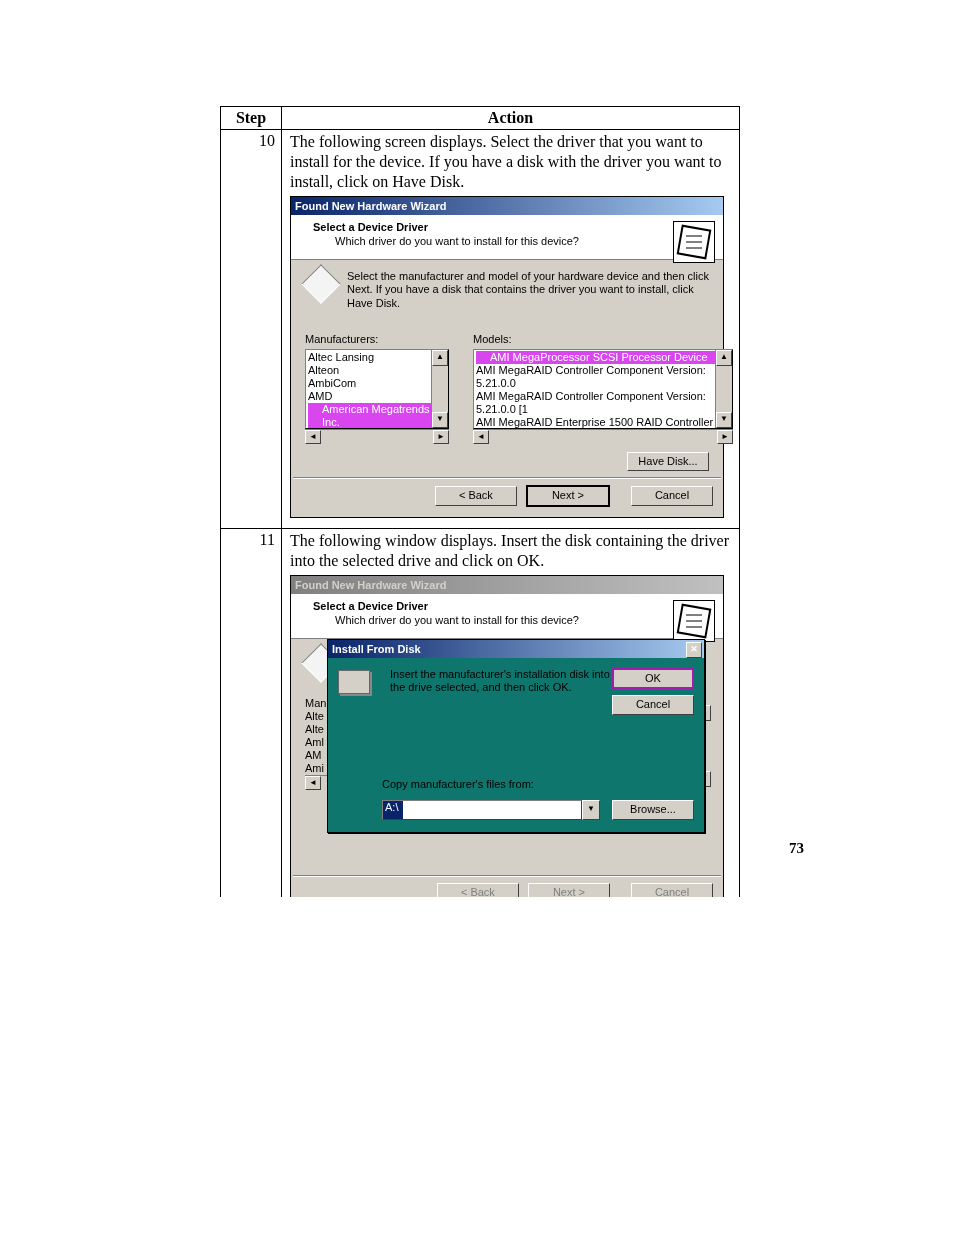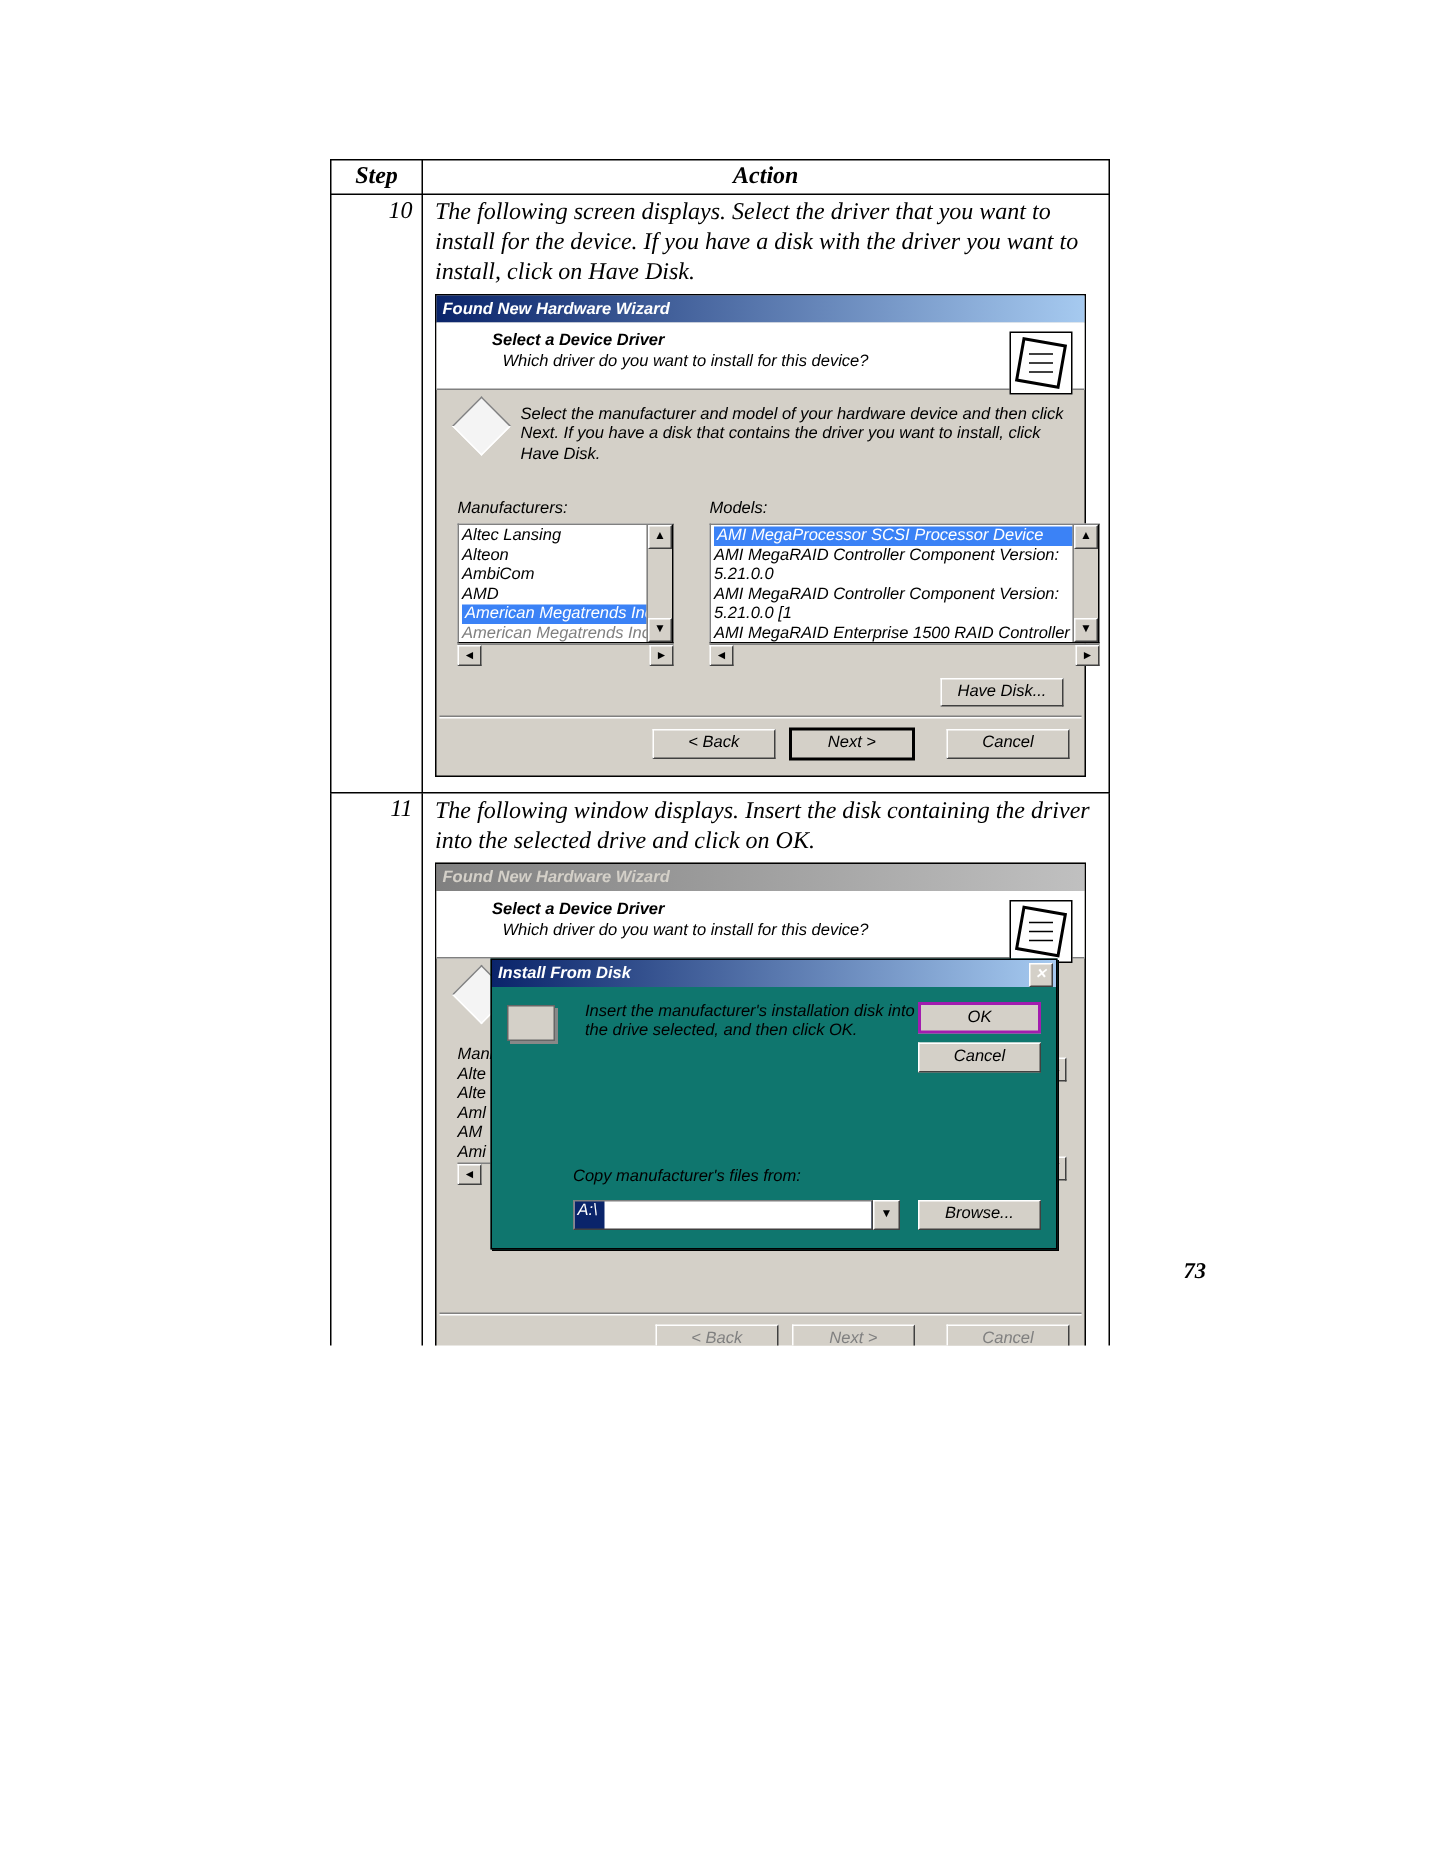--- a/index.html
+++ b/index.html
@@ -8,21 +8,20 @@
     background: #fff;
     font-family: "Times New Roman", Times, serif;
     color: #000;
     width: 954px;
   }
   .page {
     position: relative;
     width: 954px;
     height: 897px;
     box-sizing: border-box;
-    font-style: italic;
   }
   table.doc {
     position: absolute;
     left: 220px;
     top: 106px;
     width: 520px;
     border-collapse: collapse;
   }
   table.doc th, table.doc td {
     border: 1.4px solid #000;
@@ -69,21 +68,21 @@
   .titlebar.inactive {
     background: linear-gradient(to right, #808080, #c0c0c0);
     color: #d4d0c8;
   }
   .header-area {
     background: #fff;
     padding: 6px 8px 10px 22px;
     position: relative;
     border-bottom: 1px solid #808080;
   }
-  .header-area .h-title { font-weight: bold; margin-left: 15px; }
+  .header-area .h-title { font-weight: bold; }
   .header-area .h-sub { padding-left: 22px; }
   .header-icon {
     position: absolute;
     right: 8px; top: 6px;
     width: 40px; height: 40px;
     border: 1px solid #000;
     background: #fff;
   }
   .header-icon svg { display:block; }
 
@@ -109,21 +108,21 @@
   .listbox {
     border: 1px solid #000;
     border-top-color:#808080; border-left-color:#808080;
     background:#fff;
     position:relative;
     height:78px;
     overflow:hidden;
     font-size:11px;
   }
   .listbox .items { padding:1px 2px; line-height:13px; }
-  .listbox .sel { background:#3b82f6; color:#fff; padding:0 2px; }
+  .listbox .sel { background:#d946ef; color:#fff; padding:0 14px; }
   .listbox .partial { color:#808080; }
   .vscroll {
     position:absolute; right:0; top:0; bottom:0; width:16px;
     background:#d4d0c8; border-left:1px solid #808080;
   }
   .sbtn { height:14px; background:#d4d0c8; border:1px solid #fff; border-right-color:#404040; border-bottom-color:#404040; font-size:8px; line-height:12px; text-align:center; }
   .vscroll .sbtn.bottom { position:absolute; bottom:0; left:0; right:0;}
   .hscroll {
     height:14px; background:#d4d0c8; border-top:1px solid #808080;
     position:relative;

